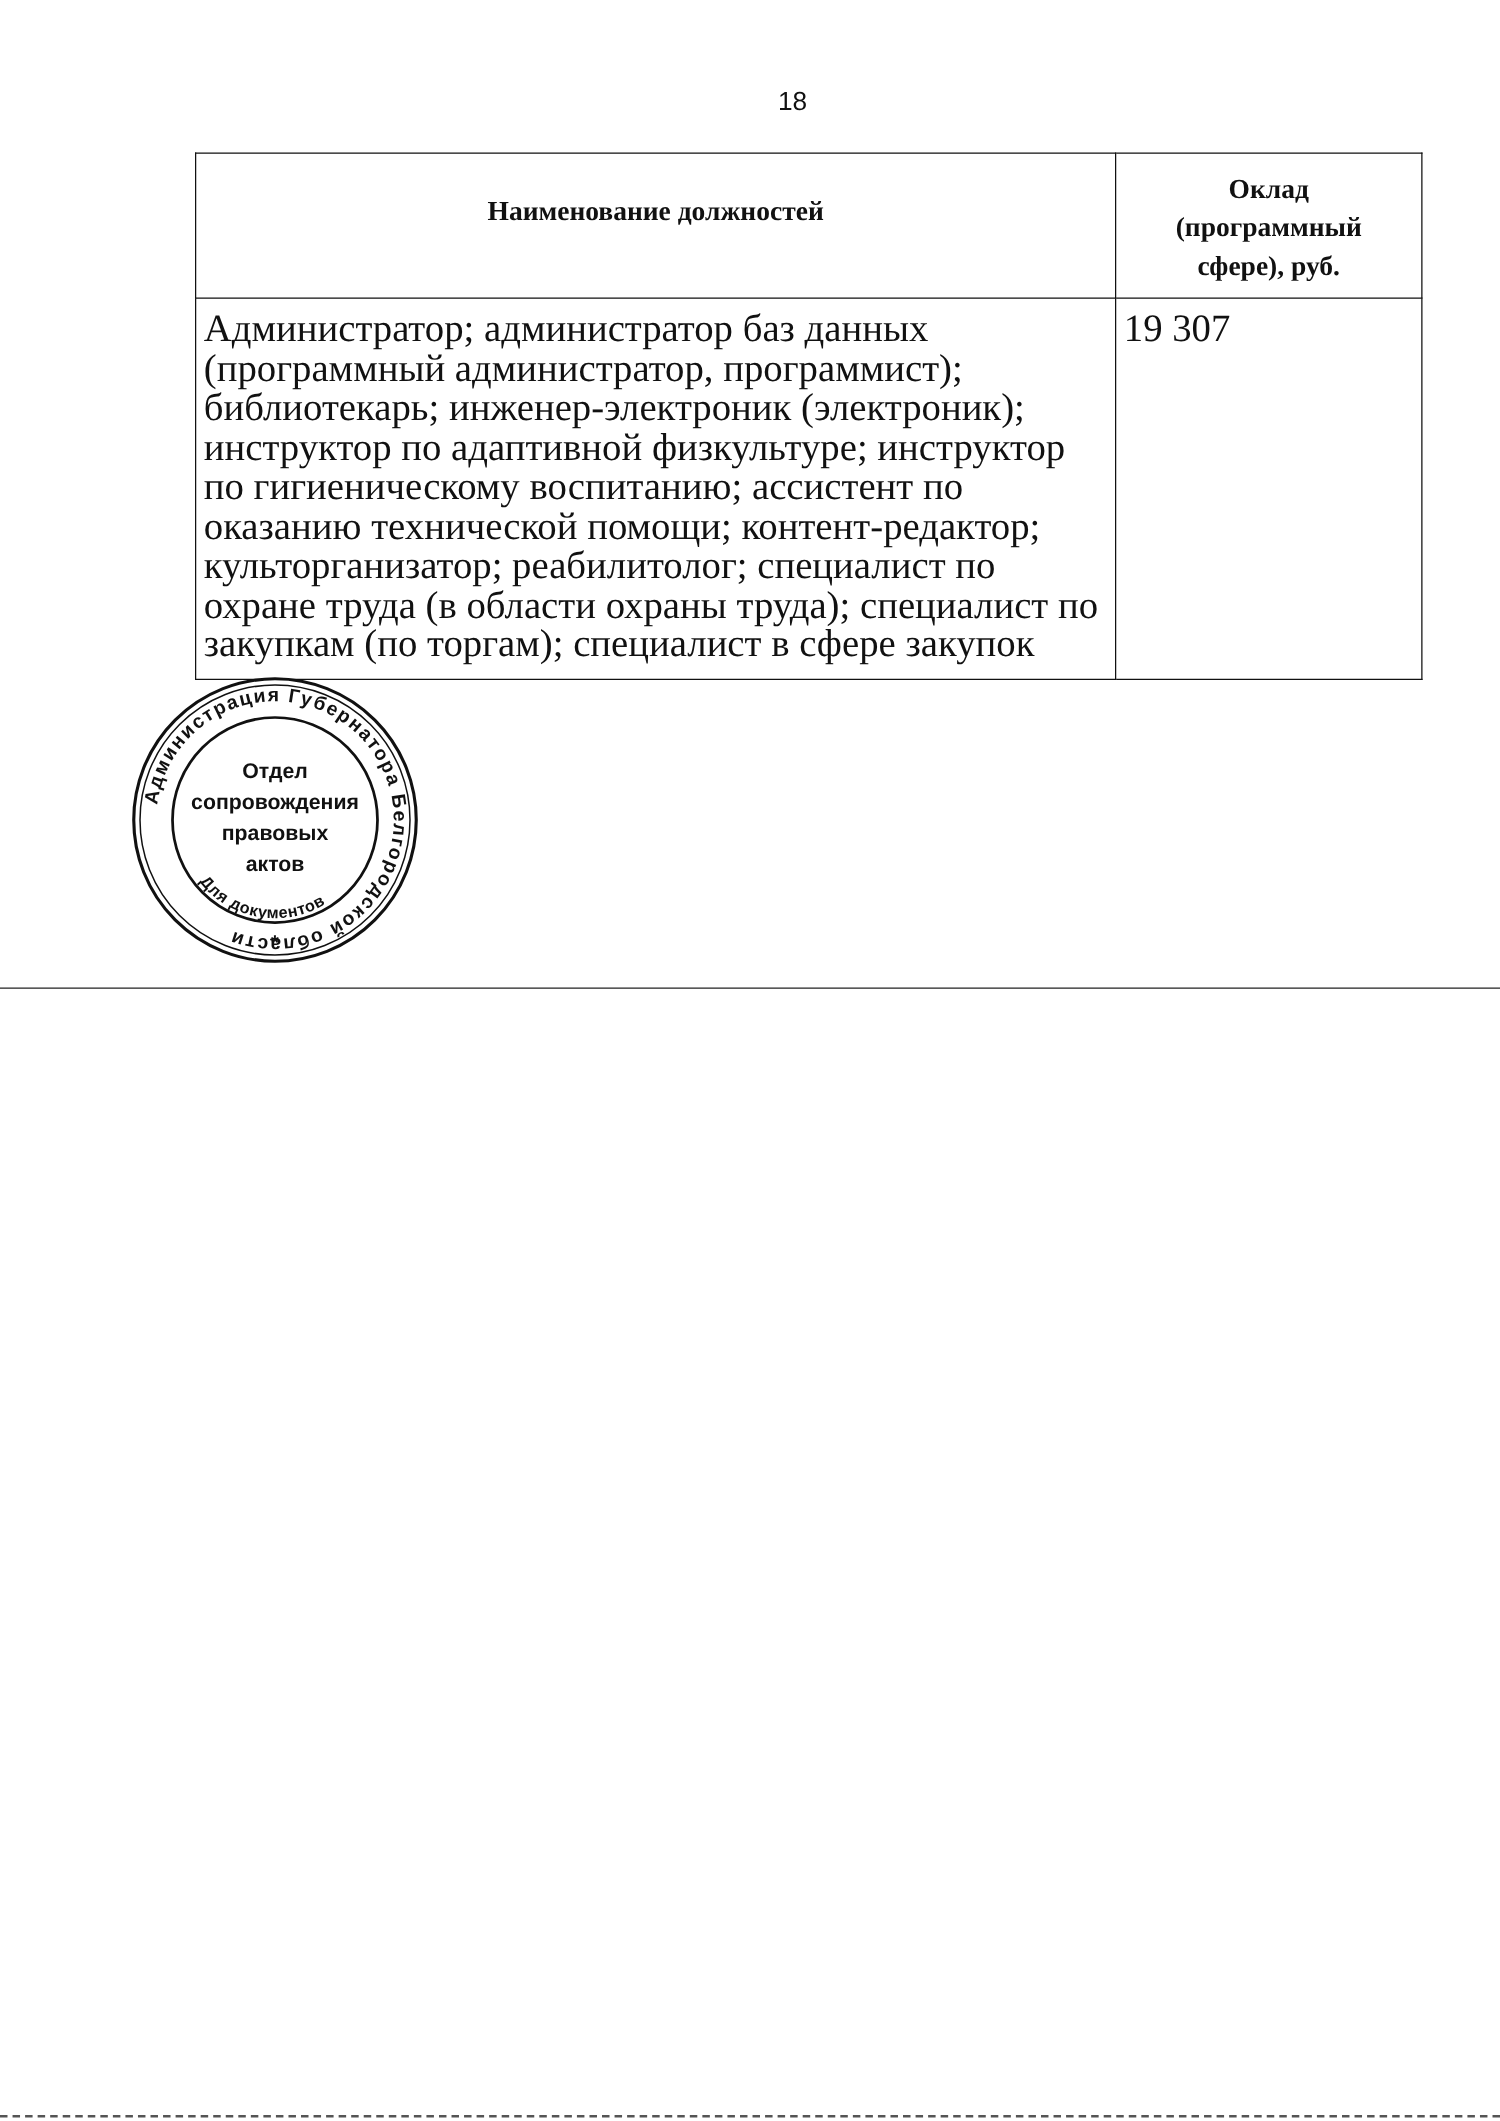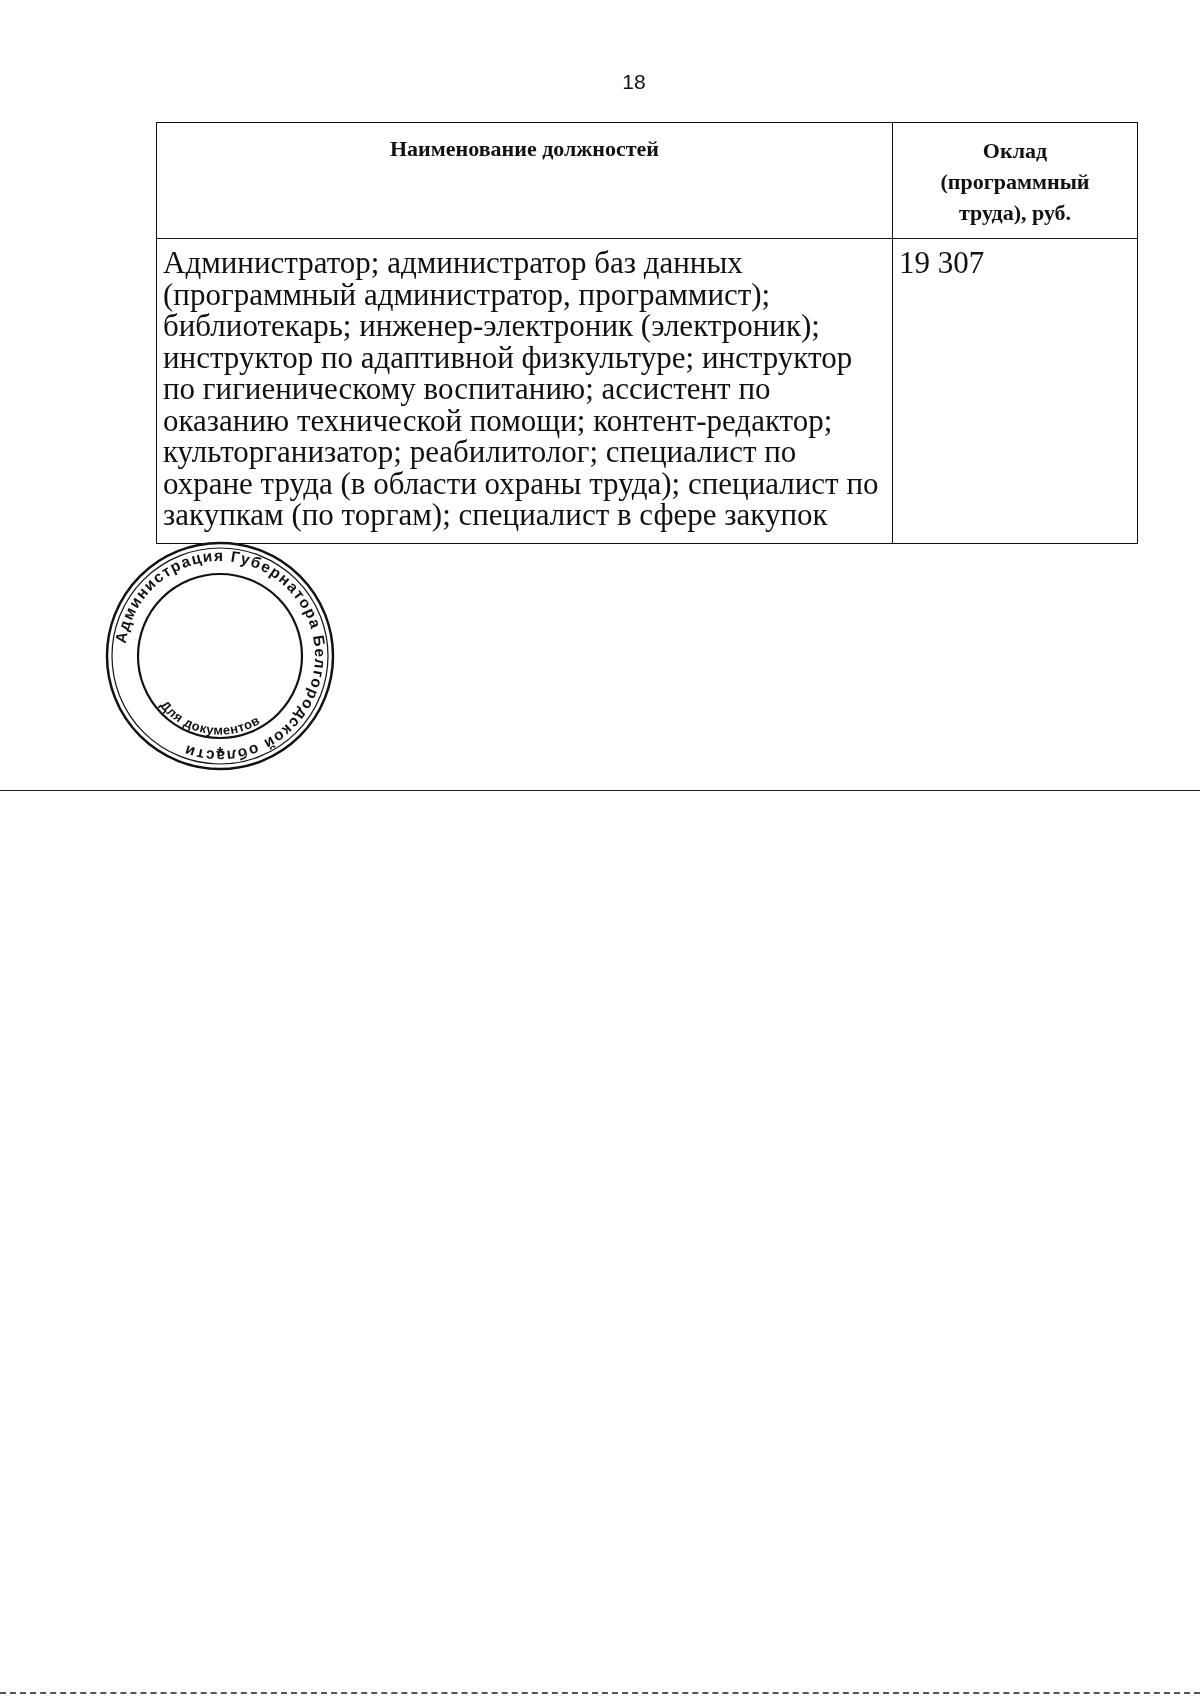--- a/index.html
+++ b/index.html
@@ -42,21 +42,21 @@
     .col-salary { width: 245px; }
     .salary-table th {
       font-weight: bold;
       font-size: 22px;
       line-height: 31px;
       text-align: center;
       padding: 12px 8px 10px 8px;
       height: 92px;
       box-sizing: border-box;
     }
-    .salary-table th.head-name { padding-top: 10px; }
+    .salary-table th.head-name { padding-top: 30px; }
     .salary-table td {
       font-size: 31px;
       line-height: 31.5px;
       padding: 8px 6px 12px 6px;
     }
     .salary-table td.cell-salary {
       text-align: left;
       padding-top: 8px;
     }
     .stamp {
@@ -98,21 +98,21 @@
   <colgroup>
     <col class="col-name">
     <col class="col-salary">
   </colgroup>
   <thead>
     <tr>
       <th class="head-name">Наименование должностей</th>
       <th class="head-salary">
         <span>Оклад</span><br>
         <span>(программный</span><br>
-        <span>труда), руб.</span>
+        <span>сфере), руб.</span>
       </th>
     </tr>
   </thead>
   <tbody>
     <tr>
       <td class="cell-positions">Администратор; администратор баз данных (программный администратор, программист); библиотекарь; инженер-электроник (электроник); инструктор по адаптивной физкультуре; инструктор по гигиеническому воспитанию; ассистент по оказанию технической помощи; контент-редактор; культорганизатор; реабилитолог; специалист по охране труда (в области охраны труда); специалист по закупкам (по торгам); специалист в сфере закупок</td>
       <td class="cell-salary">19 307</td>
     </tr>
   </tbody>
 </table>
@@ -127,16 +127,22 @@
     <circle cx="116" cy="116" r="108" fill="none" stroke="#111" stroke-width="1.2"></circle>
     <circle cx="116" cy="116" r="82" fill="none" stroke="#111" stroke-width="2.2"></circle>
     <text font-family="Liberation Sans, DejaVu Sans, sans-serif" font-weight="bold" font-size="15.5" fill="#111" letter-spacing="1.4">
       <textPath href="#outerArc" startOffset="2%">Администрация Губернатора Белгородской области</textPath>
     </text>
     <text font-family="Liberation Sans, DejaVu Sans, sans-serif" font-weight="bold" font-size="13" fill="#111" letter-spacing="0.5">
       <textPath href="#innerArc" startOffset="18%">Для документов</textPath>
     </text>
     <text x="116" y="219" text-anchor="middle" font-family="Liberation Sans, DejaVu Sans, sans-serif" font-weight="bold" font-size="16" fill="#111">*</text>
   </svg>
+  <div class="stamp-center">
+    <div>Отдел</div>
+    <div>сопровождения</div>
+    <div>правовых</div>
+    <div>актов</div>
+  </div>
 </div>
 
 <div class="rule top-rule"></div>
 <div class="rule bottom-rule"></div>
 
 </body></html>

